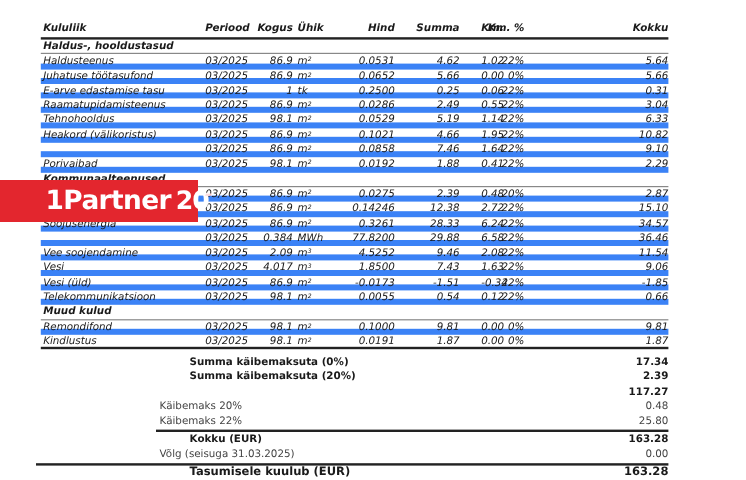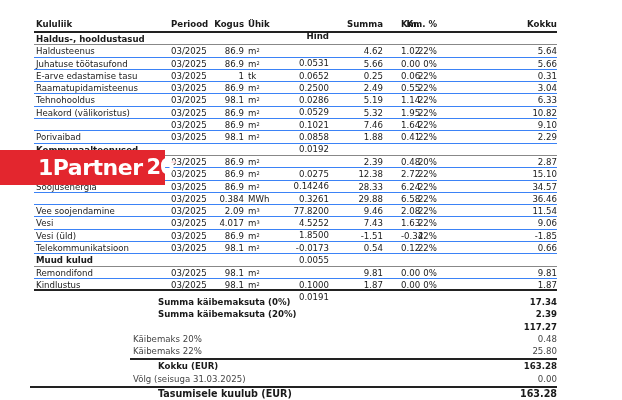--- a/index.html
+++ b/index.html
@@ -1,37 +1,37 @@
 <!DOCTYPE html>
 <html><head>
   <meta charset="utf-8">
   <style>
     * { margin: 0; padding: 0; box-sizing: border-box; }
     html, body { width: 622px; height: 400px; overflow: hidden; background: #ffffff; }
     body { position: relative; font-family: "DejaVu Sans", "Liberation Sans", sans-serif; color: #1a1a1a; }
 
     .sheet { position: absolute; left: 34px; top: 17px; width: 523px; }
 
-    .row { position: relative; height: 12.3px; font-size: 8.6px; line-height: 12.3px; white-space: nowrap; }
+    .row { position: relative; height: 12.3px; font-size: 8.6px; line-height: 12.3px; white-space: nowrap; font-style: italic; }
     .row > span { position: absolute; top: 0; }
 
     .c-name { left: 2px; }
     .c-period { left: 137px; }
     .c-qty { right: 313px; text-align: right; }
     .c-unit { left: 214px; }
-    .c-price { right: 228px; text-align: right; margin-top: 12px; }
+    .c-price { right: 228px; text-align: right; }
     .c-sum { right: 174px; text-align: right; }
     .c-vatp { right: 120px; text-align: right; }
     .c-vat { left: 367px; }
     .c-total { right: 0px; text-align: right; }
 
     .hdr { font-weight: bold; height: 14px; line-height: 14px; }
     .hdr-line { height: 2px; background: #222; }
     .cat { font-weight: bold; }
-    .line { border-bottom: 1px solid #3b82f6; }
+    .line { border-bottom: 5px solid #3b82f6; }
     .line-gray { border-bottom: 1px solid #888; }
     .thick { border-bottom: 2px solid #222; }
 
     .sup { font-size: 5px; vertical-align: top; position: relative; top: -1px; }
 
     .summary { position: absolute; left: 130px; top: 296px; width: 427px; }
     .srow { position: relative; height: 12.3px; font-size: 8.6px; line-height: 12.3px; white-space: nowrap; }
     .srow > span { position: absolute; top: 0; }
     .s-label { left: 3px; }
     .s-val { right: 0px; text-align: right; }
@@ -132,21 +132,21 @@
         <span class="c-vatp">22%</span>
         <span class="c-vat">1.14</span>
         <span class="c-total">6.33</span>
         <span class="c-unit"><span>m</span><span class="sup">2</span></span>
       </div>
       <div class="row line">
         <span class="c-name">Heakord (välikoristus)</span>
         <span class="c-period">03/2025</span>
         <span class="c-qty">86.9</span>
         <span class="c-price">0.1021</span>
-        <span class="c-sum">5.32</span>
+        <span class="c-sum">4.66</span>
         <span class="c-vatp">22%</span>
         <span class="c-vat">1.95</span>
         <span class="c-total">10.82</span>
         <span class="c-unit"><span>m</span><span class="sup">2</span></span>
       </div>
       <div class="row line">
         <span class="c-period">03/2025</span>
         <span class="c-qty">86.9</span>
         <span class="c-price">0.0858</span>
         <span class="c-sum">7.46</span>

